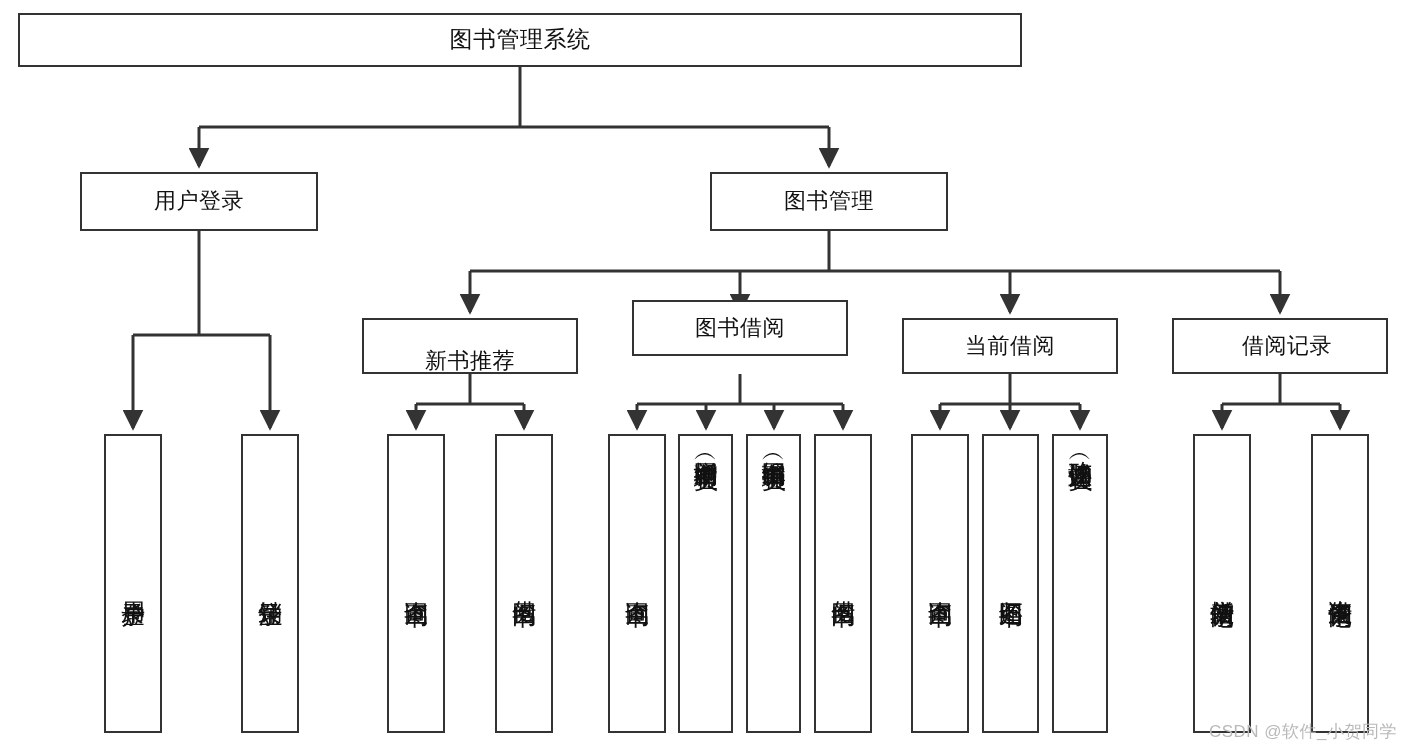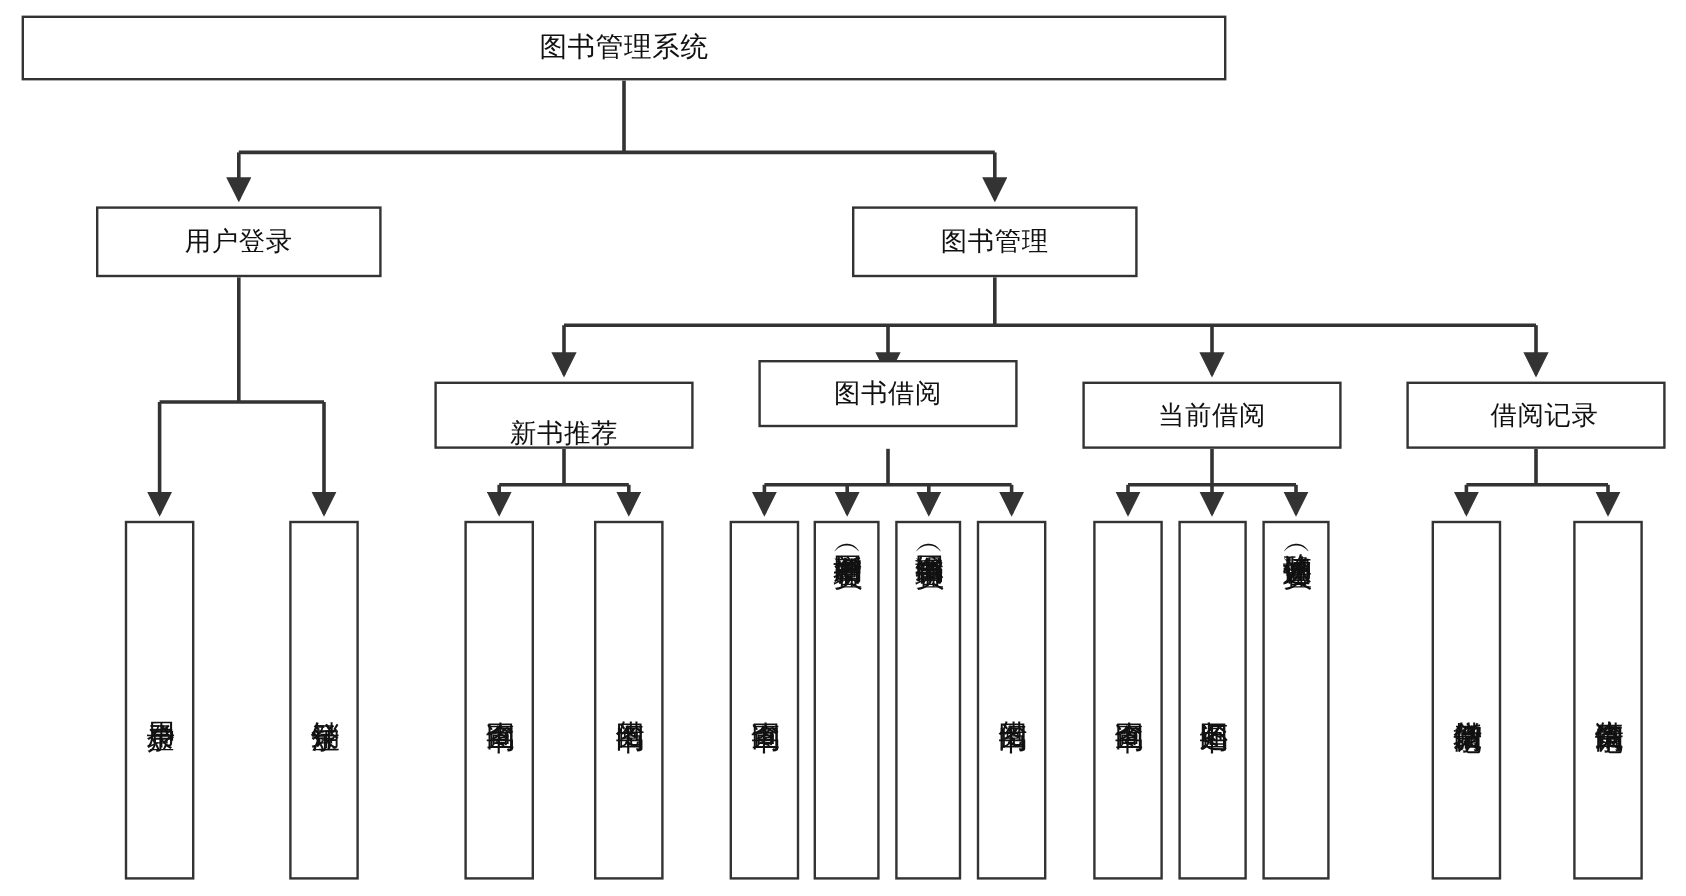--- a/index.html
+++ b/index.html
@@ -197,14 +197,15 @@
     <span class="label">确认归还（管理员）</span>
   </div>
 
   <div class="node v" style="left:1193px; top:434px; width:58px; height:299px;">
     <span class="label">新增借阅记录</span>
   </div>
   <div class="node v" style="left:1311px; top:434px; width:58px; height:299px;">
     <span class="label">查询借阅记录</span>
   </div>
 
+  <div id="watermark">CSDN @软件_小贺同学</div>
 
 </div>
 
 </body></html>

